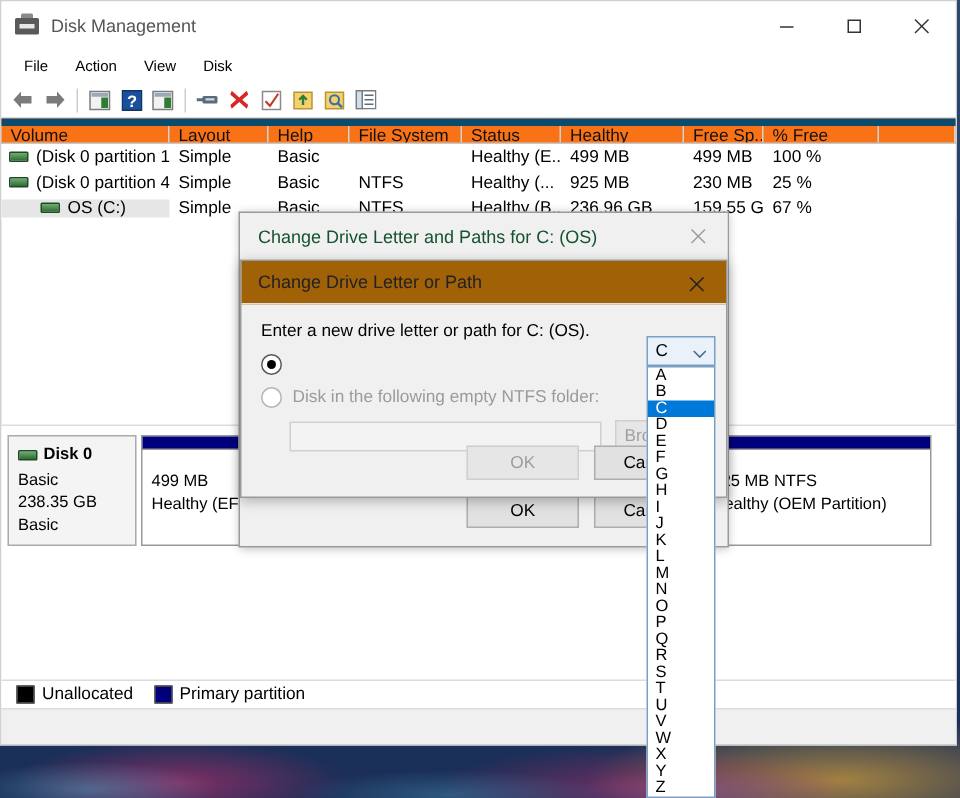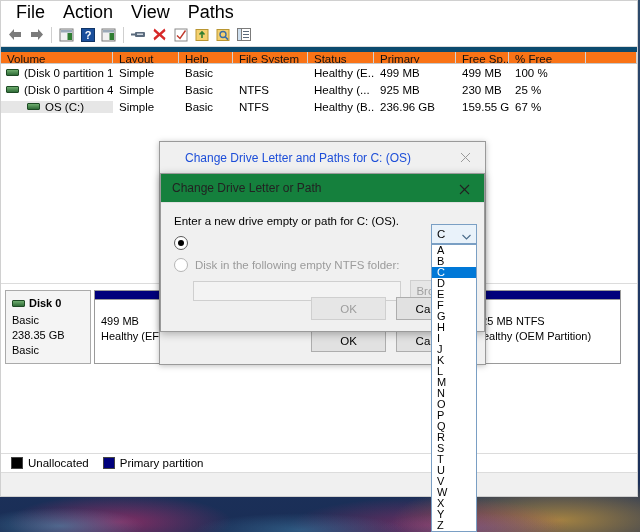--- a/index.html
+++ b/index.html
@@ -56,21 +56,21 @@
   }
   .winbtns{position:absolute;right:0;top:0;display:flex;height:32px;}
   .winbtn{
     width:45px;height:32px;display:flex;align-items:center;justify-content:center;
     color:#333;font-size:13px;
   }
   .winbtn svg{display:block;}
   
   #menubar{
     height:22px;display:flex;align-items:center;
-    padding-left:6px;background:#fff;font-size:18px;
+    padding-left:6px;background:#fff;font-size:10px;
   }
   #menubar .mi{padding:2px 9px;color:#000;}
   
   #toolbar{
     height:24px;display:flex;align-items:center;
     border-bottom:1px solid #dcdcdc;background:#fff;padding-left:4px;
     box-sizing:border-box;
   }
   .tb{width:21px;height:20px;display:flex;align-items:center;justify-content:center;}
   .tbsep{width:1px;height:16px;background:#cfcfcf;margin:0 4px;}
@@ -133,21 +133,21 @@
   
   #dlgBack{
     position:absolute;left:159px;top:141px;width:327px;height:224px;
     background:#f0f0f0;border:1px solid #9a9a9a;box-sizing:border-box;
     box-shadow:0 1px 6px rgba(0,0,0,.25);
   }
   #dlgBack .dtitle{
     height:31px;display:flex;align-items:center;background:#f0f0f0;
     position:relative;
   }
-  #dlgBack .dtitle .tx{margin-left:25px;font-size:12px;color:#1d4ed8;}
+  #dlgBack .dtitle .tx{margin-left:12px;font-size:12px;color:#14532d;}
   .dclose{
     position:absolute;right:0;top:0;width:40px;height:31px;
     display:flex;align-items:center;justify-content:center;
   }
   #dlgBack .dbtns{
     position:absolute;left:0;right:0;bottom:12px;
     display:flex;justify-content:flex-end;padding-right:14px;
   }
   .btn{
     width:75px;height:23px;background:#e1e1e1;border:1px solid #adadad;
@@ -155,21 +155,21 @@
     display:flex;align-items:center;justify-content:center;color:#000;
     margin-left:10px;box-sizing:border-box;
   }
   .btn.disabled{color:#9d9d9d;background:#e6e6e6;border-color:#cfcfcf;}
   #dlgFront{
     position:absolute;left:160px;top:173px;width:325px;height:159px;
     background:#f0f0f0;border:1px solid #9a9a9a;box-sizing:border-box;
     box-shadow:0 2px 8px rgba(0,0,0,.28);
   }
   #dlgFront .dtitle{
-    height:28px;display:flex;align-items:center;background:#15803d;
+    height:28px;display:flex;align-items:center;background:#a16207;
     position:relative;border-bottom:1px solid #e0e0e0;
   }
   #dlgFront .dtitle .tx{margin-left:11px;font-size:12px;color:#222;}
   #dlgFront .dbody{padding:12px 13px 0 13px;position:relative;}
   .dprompt{font-size:11.5px;margin-bottom:9px;}
   .radiorow{display:flex;align-items:center;margin-bottom:8px;font-size:11.5px;}
   .radio{
     width:12px;height:12px;border-radius:50%;border:1px solid #5a5a5a;
     background:#fff;margin-right:7px;flex:none;position:relative;
   }
@@ -215,26 +215,52 @@
 </style>
 </head>
 <body>
 
 <div id="desktop">
   <div class="mist"></div>
 </div>
 
 <div id="window">
 
+  <div id="titlebar">
+    <div class="app-icon">
+      <div class="top"></div>
+        <div class="body"></div>
+        <div class="slot"></div>
+    </div>
+    <div class="title">Disk Management</div>
+    <div class="winbtns">
+      <div class="winbtn">
+        <svg width="11" height="11" viewBox="0 0 11 11">
+            <line x1="1" y1="6" x2="10" y2="6" stroke="#333" stroke-width="1"></line>
+          </svg>
+      </div>
+      <div class="winbtn">
+        <svg width="11" height="11" viewBox="0 0 11 11">
+            <rect x="1.5" y="1.5" width="8" height="8" fill="none" stroke="#333" stroke-width="1"></rect>
+          </svg>
+      </div>
+      <div class="winbtn">
+        <svg width="11" height="11" viewBox="0 0 11 11">
+            <line x1="1" y1="1" x2="10" y2="10" stroke="#333" stroke-width="1"></line>
+            <line x1="10" y1="1" x2="1" y2="10" stroke="#333" stroke-width="1"></line>
+          </svg>
+      </div>
+    </div>
+  </div>
 
   <div id="menubar">
     <div class="mi">File</div>
     <div class="mi">Action</div>
     <div class="mi">View</div>
-    <div class="mi">Paths</div>
+    <div class="mi">Disk</div>
   </div>
 
   <div id="toolbar">
     <div class="tb">
       <svg width="15" height="13" viewBox="0 0 15 13">
           <path d="M6 1 L1 6.5 L6 12 L6 9 L13 9 L13 4 L6 4 Z" fill="#7b7b7b"></path>
         </svg>
     </div>
     <div class="tb">
       <svg width="15" height="13" viewBox="0 0 15 13">
@@ -304,21 +330,21 @@
         </svg>
     </div>
   </div>
 
   <div id="volhead">
     <div class="hc" style="width:112px">Volume</div>
     <div class="hc" style="width:66px">Layout</div>
     <div class="hc" style="width:54px">Help</div>
     <div class="hc" style="width:75px">File System</div>
     <div class="hc" style="width:66px">Status</div>
-    <div class="hc" style="width:82px">Primary</div>
+    <div class="hc" style="width:82px">Healthy</div>
     <div class="hc" style="width:53px">Free Sp...</div>
     <div class="hc" style="width:77px">% Free</div>
     <div class="hc" style="flex:1"></div>
   </div>
 
   <div id="vollist">
 
     <div class="vrow">
       <div class="vcell first" style="width:112px">
         <span class="volicon"></span>
@@ -431,21 +457,21 @@
   <div class="dtitle">
     <span class="tx">Change Drive Letter or Path</span>
     <span class="dclose">
       <svg class="xicon" viewBox="0 0 11 11">
           <line x1="1" y1="1" x2="10" y2="10" stroke="#222" stroke-width="1.1"></line>
           <line x1="10" y1="1" x2="1" y2="10" stroke="#222" stroke-width="1.1"></line>
         </svg>
     </span>
   </div>
   <div class="dbody">
-    <div class="dprompt">Enter a new drive empty or path for C: (OS).</div>
+    <div class="dprompt">Enter a new drive letter or path for C: (OS).</div>
 
     <div class="radiorow">
       <span class="radio on"></span>
     </div>
 
     <div class="radiorow dis">
       <span class="radio"></span>
       <span>Disk in the following empty NTFS folder:</span>
     </div>
 

